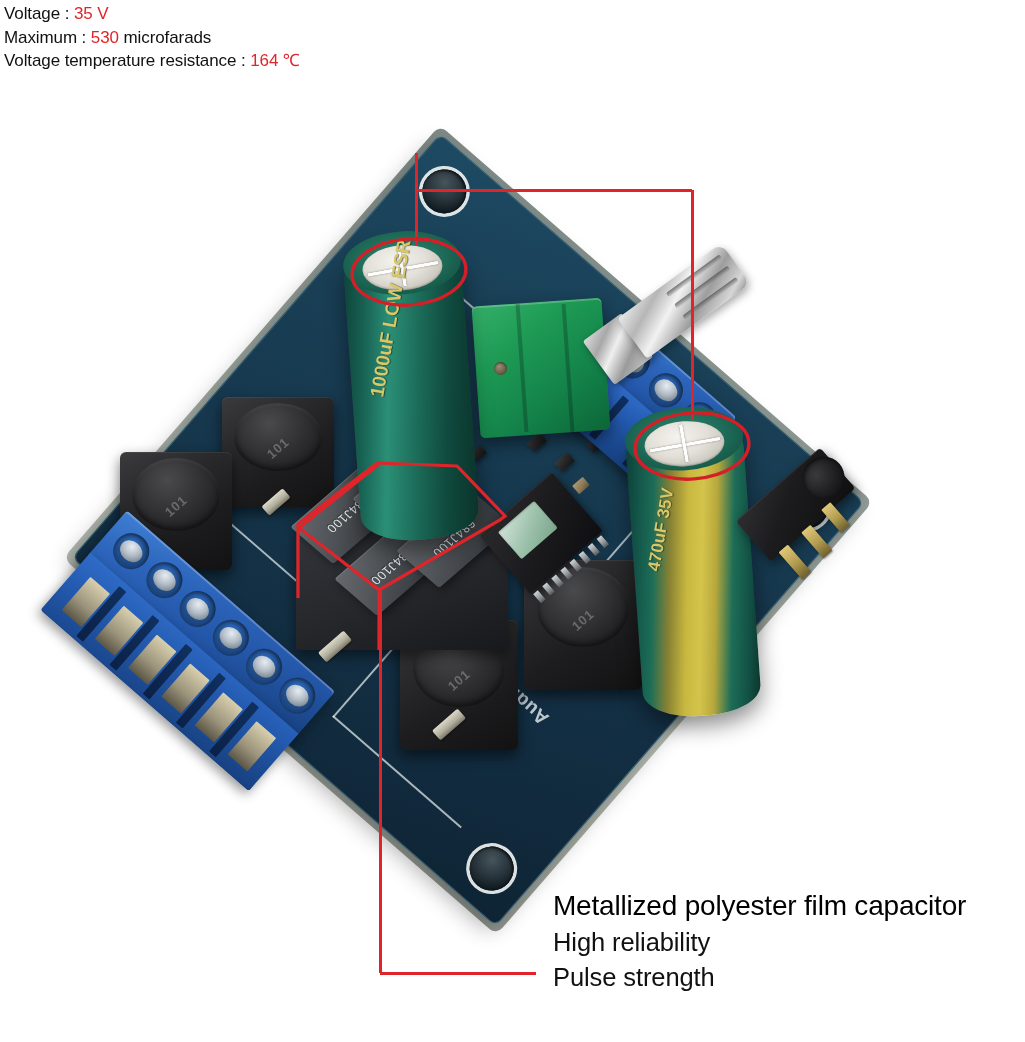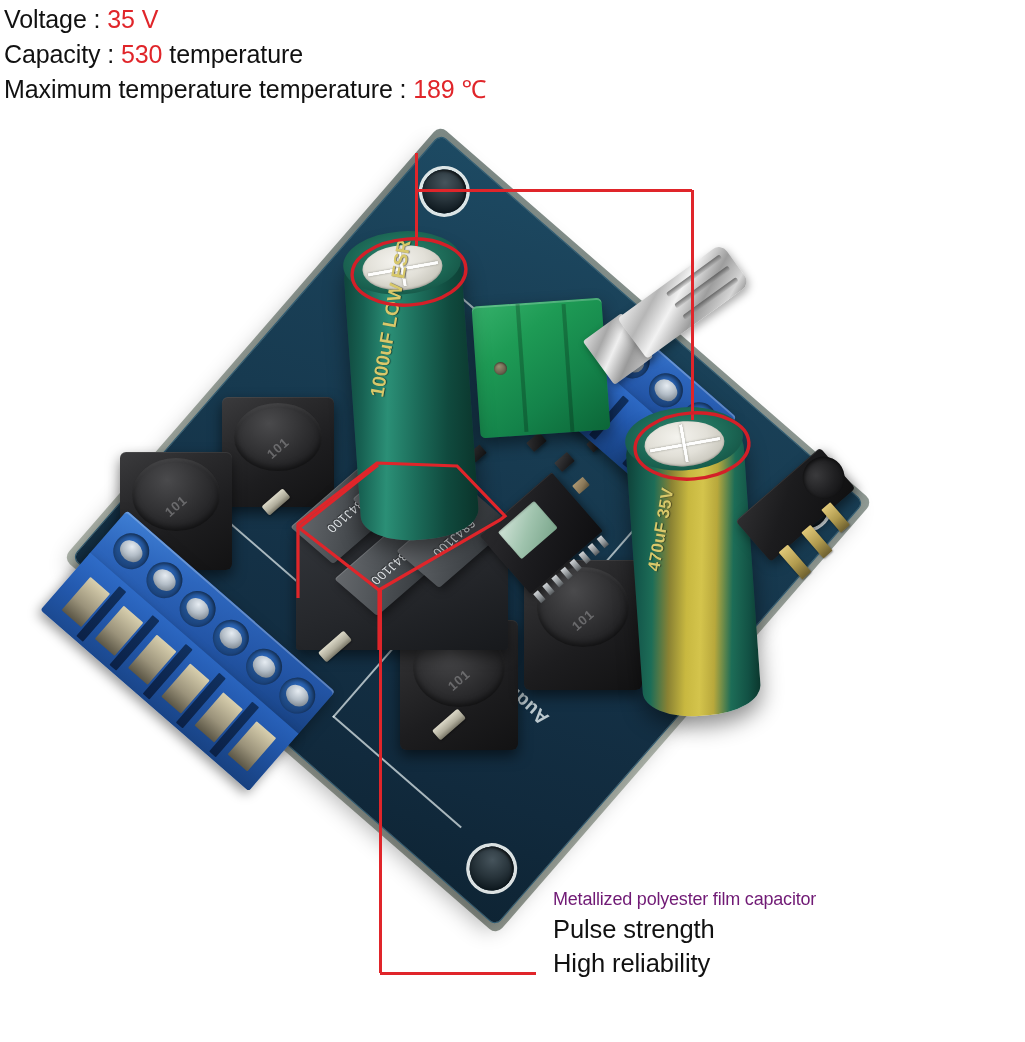--- a/index.html
+++ b/index.html
@@ -23,36 +23,36 @@
     width: 660px;
   }
   .spec-title {
     font-size: 25.5px;
     color: #e0252a;
     line-height: 1.28;
     white-space: nowrap;
     letter-spacing: -0.1px;
   }
   .spec-line {
-    font-size: 25px;
+    font-size: 17px;
     color: #111111;
     line-height: 1.39;
     white-space: nowrap;
     letter-spacing: -0.1px;
   }
   .spec-line .hl { color: #e0252a; }
 
   .film-block {
     position: absolute;
     left: 553px; top: 888px;
     width: 470px;
   }
   .film-title {
-    font-size: 18px;
-    color: #701a75;
+    font-size: 28px;
+    color: #000000;
     line-height: 1.32;
     white-space: nowrap;
     letter-spacing: -0.2px;
   }
   .film-line {
     font-size: 25.5px;
     color: #111111;
     line-height: 1.36;
     white-space: nowrap;
     letter-spacing: -0.1px;
@@ -349,29 +349,29 @@
     box-shadow: 0 1px 2px rgba(0,0,0,0.4);
   }
 </style>
 </head>
 <body>
 
 <div class="spec-block">
 
   <div class="spec-line"><span>Voltage : </span><span class="hl">35 V</span><span></span></div>
 
-  <div class="spec-line"><span>Capacity : </span><span class="hl">530</span><span> temperature</span></div>
-
-  <div class="spec-line"><span>Maximum temperature temperature : </span><span class="hl">189 ℃</span><span></span></div>
+  <div class="spec-line"><span>Maximum : </span><span class="hl">530</span><span> microfarads</span></div>
+
+  <div class="spec-line"><span>Voltage temperature resistance : </span><span class="hl">164 ℃</span><span></span></div>
 </div>
 
 <div class="film-block">
   <div class="film-title">Metallized polyester film capacitor</div>
+  <div class="film-line">High reliability</div>
   <div class="film-line">Pulse strength</div>
-  <div class="film-line">High reliability</div>
 </div>
 
 <div class="stage">
 
   <div class="board-wrap">
     <div class="pcb-edge"></div>
     <div class="pcb"></div>
 
     <div class="mhole" style="left:18px;  top:18px;"></div>
     <div class="mhole" style="left:498px; top:18px;"></div>

